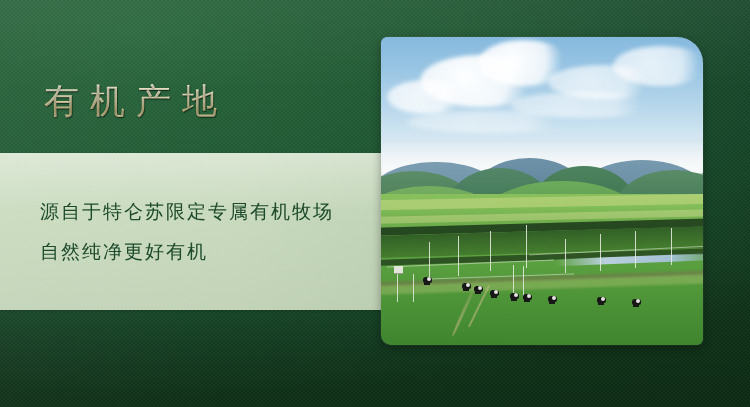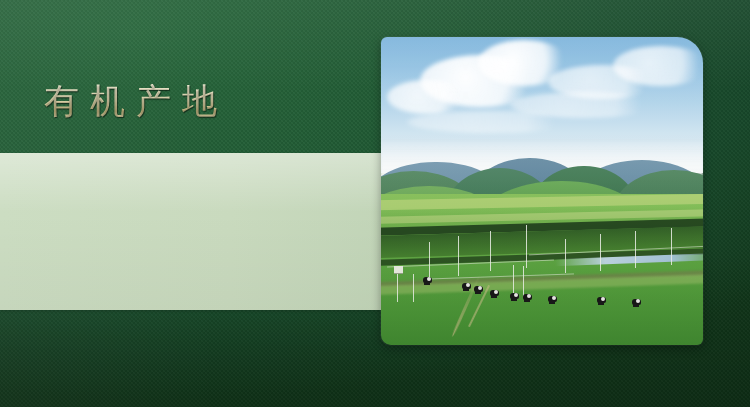--- a/index.html
+++ b/index.html
@@ -253,20 +253,24 @@
   <div class="bg-weave"></div>
   <div class="bg-vignette"></div>
 
   <div class="headline-shadow">有机产地</div>
   <div class="headline">有机产地</div>
 
   <div class="band">
     <div class="band-sheen"></div>
   </div>
 
+  <div class="subtitle">
+    <div class="l1">源自于特仑苏限定专属有机牧场</div>
+    <div class="l2">自然纯净更好有机</div>
+  </div>
 
   <div class="photo">
 
     <div class="sky"></div>
     <div class="cloud c1"></div>
     <div class="cloud c2"></div>
     <div class="cloud c3"></div>
     <div class="cloud c4"></div>
     <div class="cloud c5"></div>
     <div class="cloud c6"></div>

